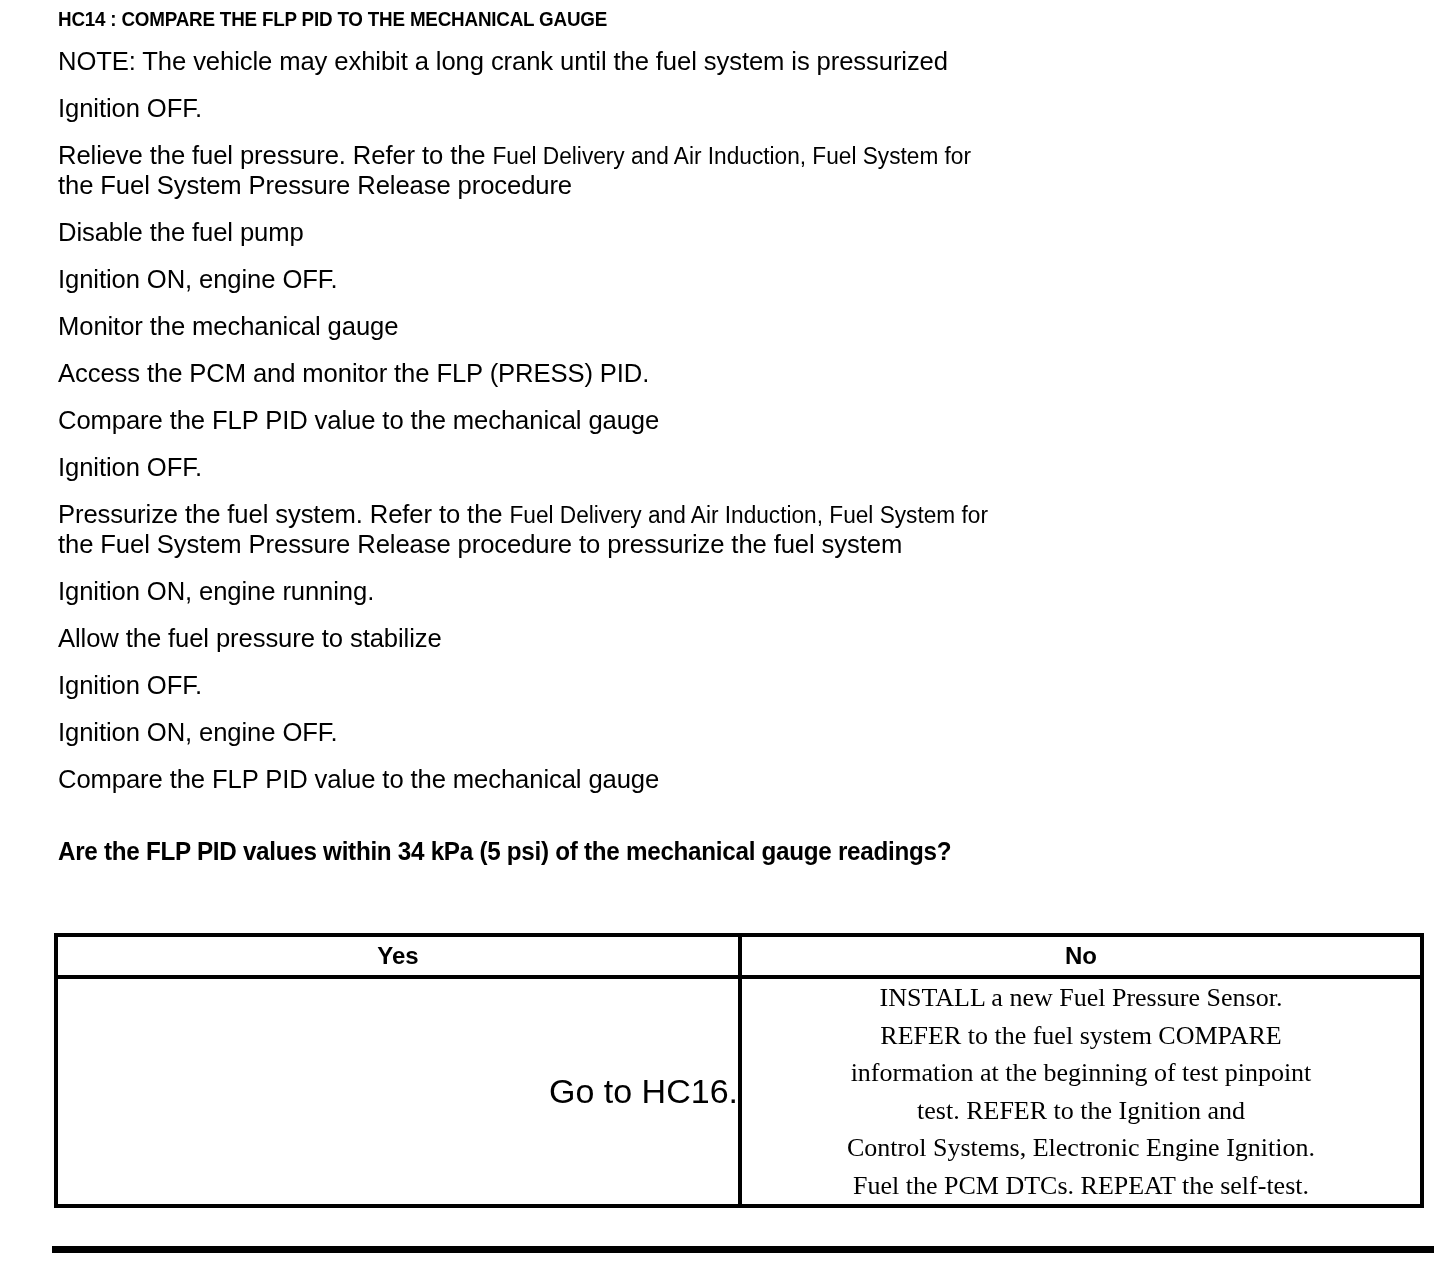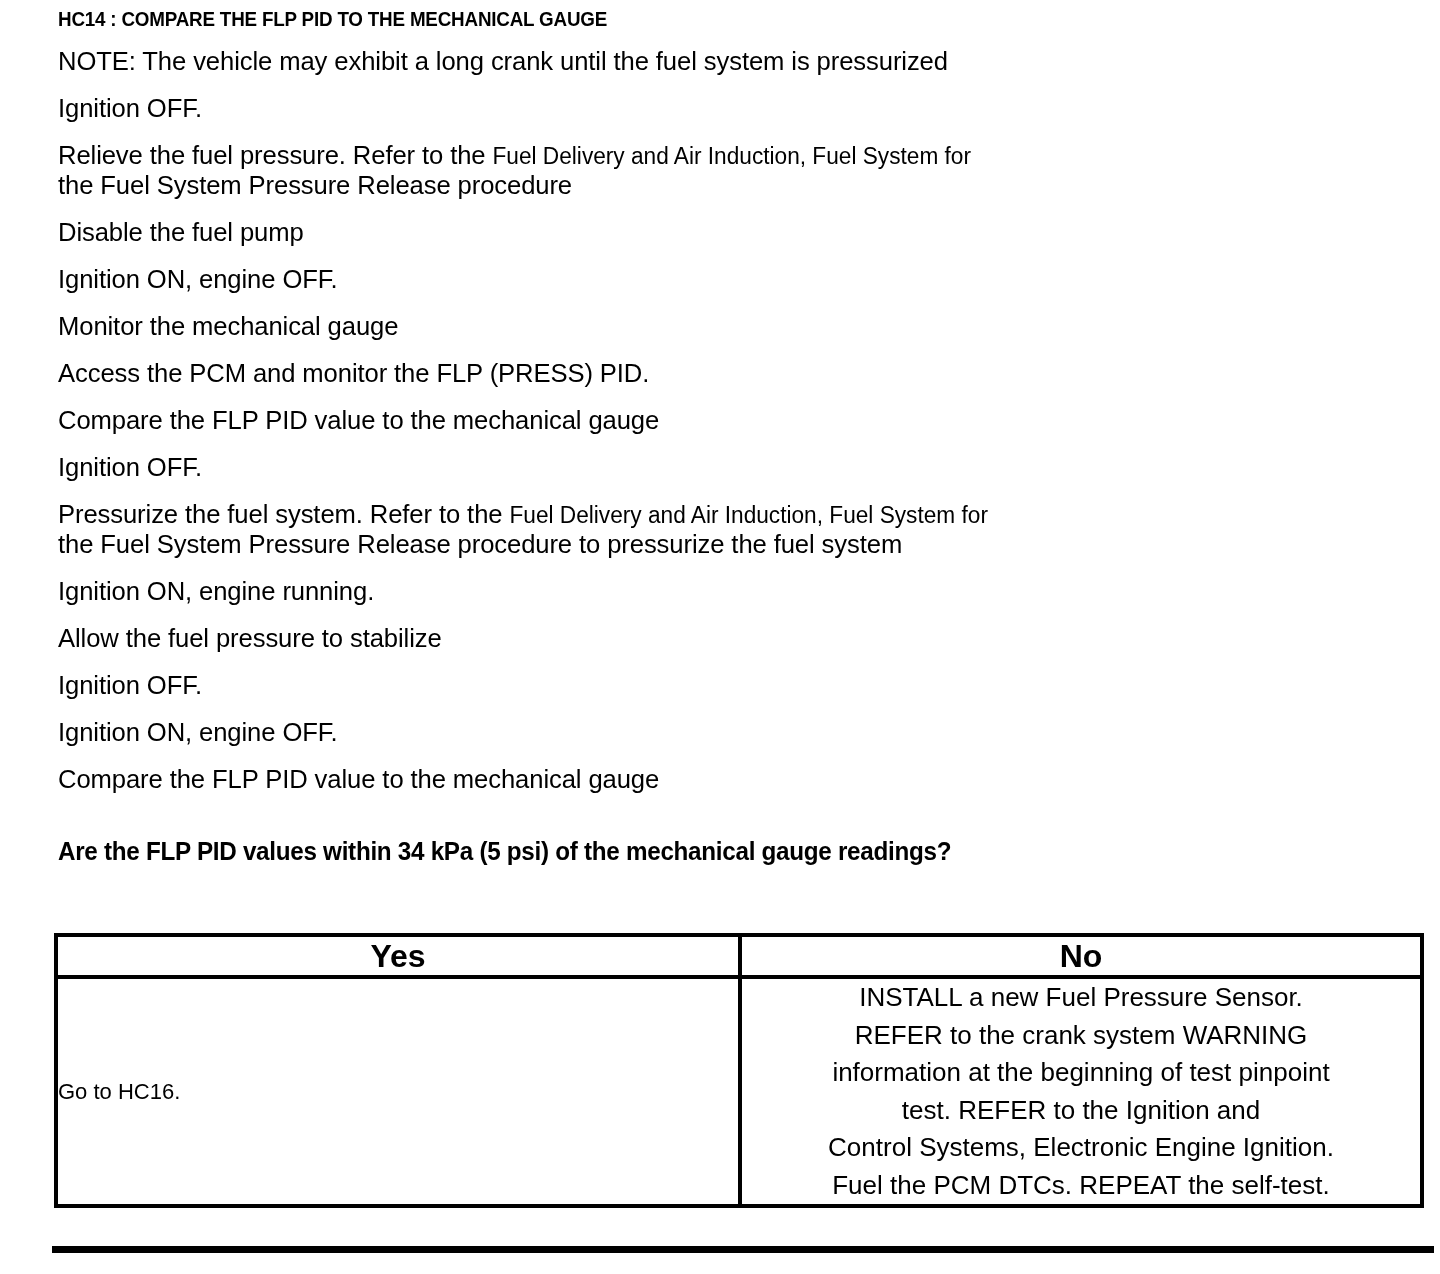--- a/index.html
+++ b/index.html
@@ -83,39 +83,40 @@
     border-collapse: collapse;
     table-layout: fixed;
   }
   .decision-table td, .decision-table th {
     border: 4px solid #000000;
     padding: 0;
     vertical-align: middle;
   }
   .decision-table th {
     height: 38px;
-    font-size: 32px;
+    font-size: 24px;
     font-weight: bold;
     text-align: center;
   }
   .col-yes { width: 684px; }
   .col-no  { width: 682px; }
 
   .cell-yes {
     height: 225px;
-    text-align: left;
-    font-size: 22px;
+    text-align: right;
+    font-size: 34px;
     line-height: 29px;
   }
   .cell-no {
     height: 225px;
     text-align: center;
     font-size: 26px;
     line-height: 37.5px;
     padding: 0 4px;
+    font-family: Liberation Serif, serif;
   }
   .cell-no .nline { display: block; white-space: nowrap; }
 
   
   .footer-rule {
     position: absolute;
     left: 8px;
     top: 1246px;
     width: 1382px;
     height: 7px;
@@ -174,21 +175,21 @@
       <tr>
         <th>Yes</th>
         <th>No</th>
       </tr>
     </thead>
     <tbody>
       <tr>
         <td class="cell-yes">Go to HC16.</td>
         <td class="cell-no">
           <span class="nline">INSTALL a new Fuel Pressure Sensor.</span>
-          <span class="nline">REFER to the crank system WARNING</span>
+          <span class="nline">REFER to the fuel system COMPARE</span>
           <span class="nline">information at the beginning of test pinpoint</span>
           <span class="nline">test. REFER to the Ignition and</span>
           <span class="nline">Control Systems, Electronic Engine Ignition.</span>
           <span class="nline">Fuel the PCM DTCs. REPEAT the self-test.</span>
         </td>
       </tr>
     </tbody>
   </table>
 
   <div class="footer-rule"></div>

